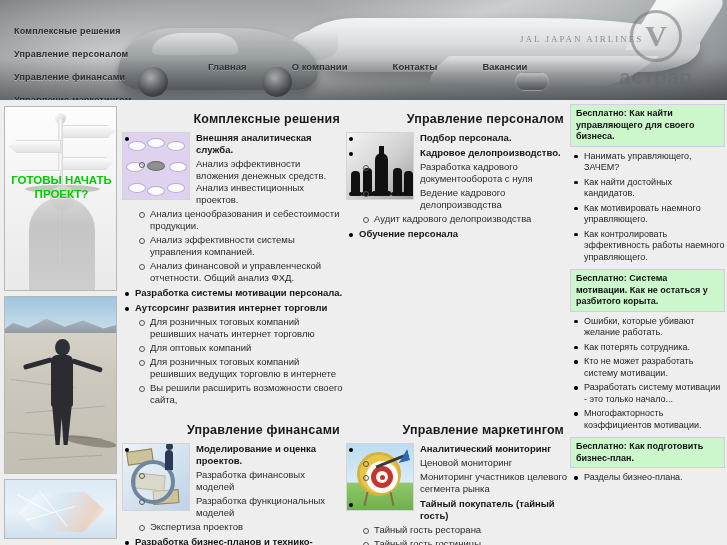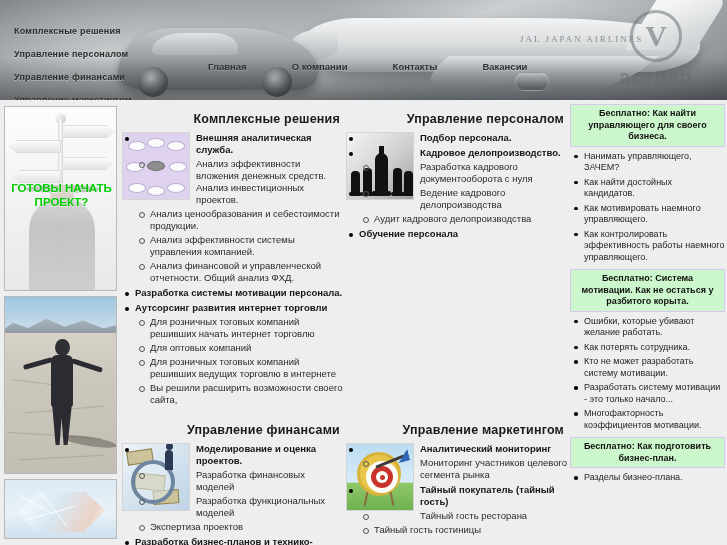--- a/index.html
+++ b/index.html
@@ -173,21 +173,21 @@
   }
   .signpost .head {
     position:absolute; left:45px; top:78px; width:24px; height:26px;
     border-radius:50%; background:#d9d4cc;
   }
   .signpost .cap {
     position:absolute; left:20px; top:78px; width:75px; height:8px;
     border-radius:50%; background:#c4c4c4;
   }
   .signpost-text {
-    position:absolute; left:0; top:74px; width:113px;
+    position:absolute; left:0; top:66px; width:113px;
     text-align:center; color:#00cc00; font-weight:bold; font-size:11.5px;
     line-height:14px; text-shadow:0 1px 0 rgba(255,255,255,.6);
   }
 
   
   .desert .sky { position:absolute; left:0; top:0; width:100%; height:38px;
     background:linear-gradient(to bottom,#9fc6e0,#cfe0ea); }
   .desert .mtn {
     position:absolute; top:16px; height:22px; width:130px; left:-8px;
     background:linear-gradient(to bottom,#b4bec7,#8d98a3);
@@ -349,21 +349,21 @@
     content:""; position:absolute; left:4px; top:4px;
     width:4px; height:4px; border-radius:50%;
     border:1px solid #555; background:transparent;
   }
   .clearer { clear:both; }
 
   
   .gbox { margin-bottom:6px; }
   .gbox .ghead {
     background:#ccf7cc; border:1px solid #d8c8ea;
-    padding:3px 5px; text-align:center;
+    padding:3px 5px; text-align:left;
     font-size:9px; font-weight:bold; line-height:11.5px; color:#111;
   }
   .gbox ul {
     list-style:none; margin:4px 0 0 0; padding:0;
   }
   .gbox ul li {
     position:relative; padding-left:14px; margin-bottom:3px;
     font-size:9px; line-height:11.5px; color:#1e1e1e;
   }
   .gbox ul li:before {
@@ -563,20 +563,21 @@
               <div class="r5"></div>
             </div>
             <div class="dart"></div>
             <div class="fletch"></div>
             <div class="legs2"></div>
           </div>
           <ul class="lv1">
             <li>
               <span>Аналитический мониторинг</span>
               <ul class="lv2">
+                <li>Ценовой мониторинг</li>
                 <li>Мониторинг участников целевого сегмента рынка</li>
               </ul>
             </li>
             <li>
               <span>Тайный покупатель (тайный гость)</span>
               <ul class="lv2">
                 <li>Тайный гость ресторана</li>
                 <li>Тайный гость гостиницы</li>
 
               </ul>

